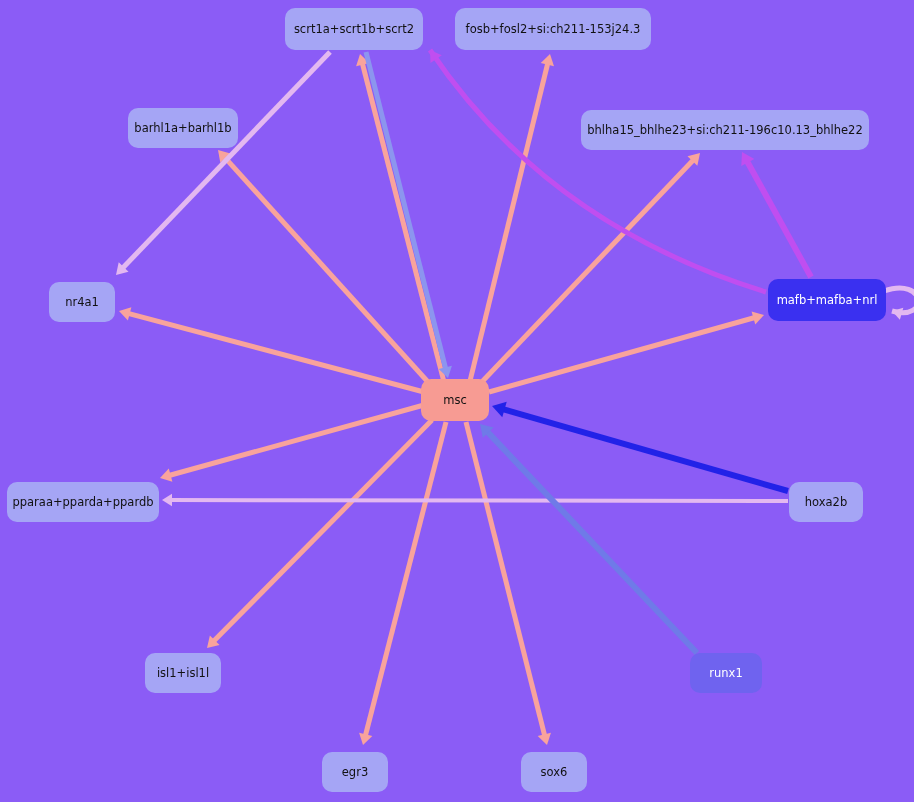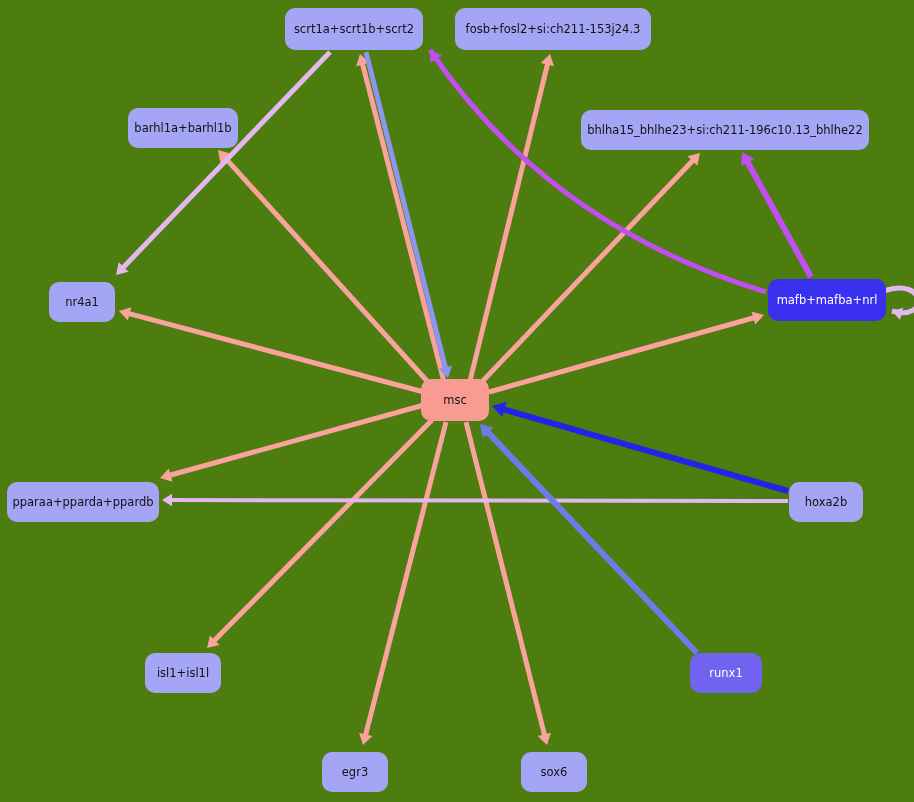--- a/index.html
+++ b/index.html
@@ -10,21 +10,21 @@
   body {
     width: 914px;
     height: 802px;
     font-family: "DejaVu Sans", "Liberation Sans", sans-serif;
     overflow: hidden;
   }
   #graph-root {
     position: relative;
     width: 914px;
     height: 802px;
-    background: #4d7c0f;
+    background: #8b5cf6;
   }
   svg#network-svg {
     position: absolute;
     top: 0; left: 0;
     width: 914px;
     height: 802px;
     display: block;
   }
   .node-rect {
     stroke: none;

